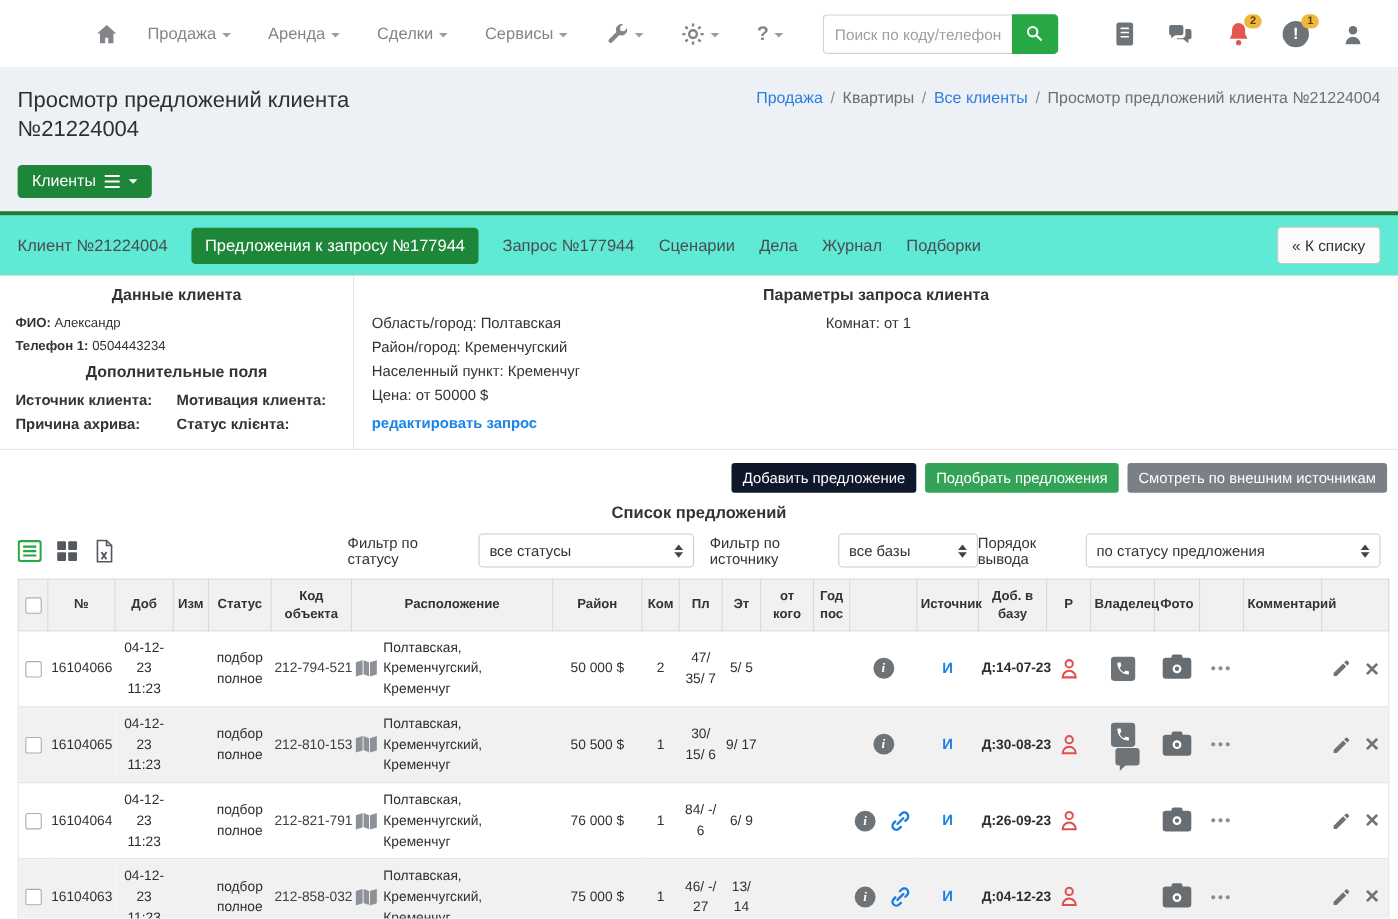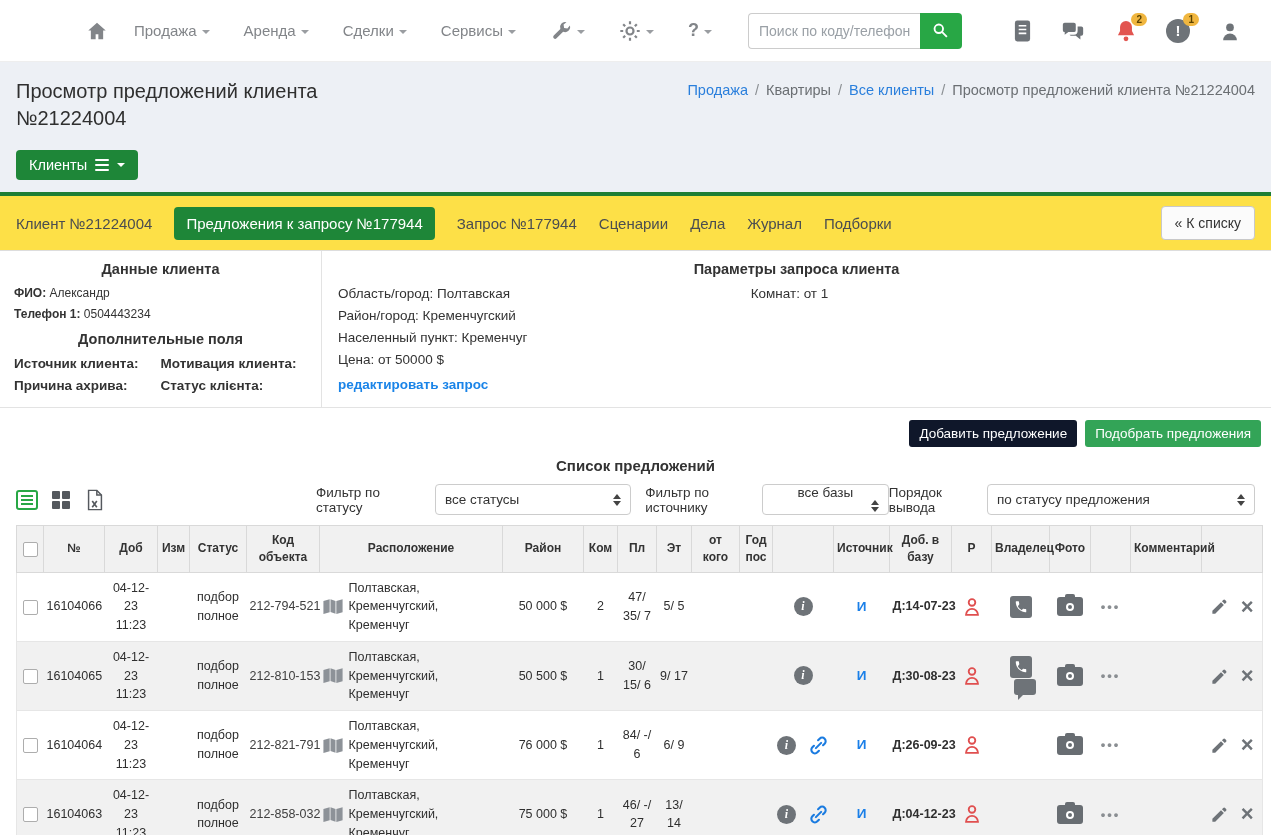--- a/index.html
+++ b/index.html
@@ -43,21 +43,21 @@
   .clients-btn { margin-top:18px; display:inline-flex; align-items:center; gap:8px;
     background:#1e8638; color:#fff; border:none; border-radius:4px; padding:7px 13px;
     font-size:14.5px; cursor:pointer; font-family:"Liberation Sans",sans-serif; }
   .burger { display:inline-flex; flex-direction:column; gap:2.5px; }
   .burger i { width:14px; height:2.2px; background:#fff; border-radius:1px; }
   .caret-w { width:0; height:0; border-left:4px solid transparent;
     border-right:4px solid transparent; border-top:4px solid #fff; }
   .green-line { height:4px; background:#1e7e34; }
 
   
-  .tabbar { display:flex; align-items:center; padding:10px 16px; background:#fde047;
+  .tabbar { display:flex; align-items:center; padding:10px 16px; background:#5eead4;
     border-bottom:1px solid #ddd; gap:22px; }
   .tab { font-size:15px; color:#4a4d50; cursor:pointer; white-space:nowrap; }
   .tab.active { background:#1e8638; color:#fff; padding:8px 12px; border-radius:4px; }
   .back-btn { margin-left:auto; border:1px solid #c8c8c8; background:#fbfbfb;
     border-radius:4px; padding:8px 13px; font-size:14px; color:#333; cursor:pointer;
     font-family:"Liberation Sans",sans-serif; white-space:nowrap; }
 
   
   .panels { display:flex; border-bottom:1px solid #e3e3e3; background:#fff; }
   .client-panel { width:322px; border-right:1px solid #e3e3e3; padding:10px 14px 14px; }
@@ -88,21 +88,21 @@
   .vico { width:22px; height:22px; display:inline-flex; cursor:pointer; }
   .vico svg { width:100%; height:100%; }
   .fgroup { display:flex; align-items:center; gap:8px; font-size:13.5px; color:#333; }
   .fake-select { display:flex; align-items:center; border:1px solid #ccc; border-radius:4px;
     background:#fff; height:31px; padding:0 9px; font-size:13.5px; color:#333; cursor:pointer; }
   .updown { display:flex; flex-direction:column; gap:2px; margin-left:auto; padding-left:10px; }
   .updown i { width:0; height:0; border-left:4px solid transparent; border-right:4px solid transparent; }
   .updown .u { border-bottom:5px solid #444; }
   .updown .d { border-top:5px solid #444; }
   .sel-status { width:232px; margin-left:16px; }
-  .sel-source { width:148px;flex-direction:column; }
+  .sel-source { width:148px; }
   .sel-order  { width:305px; }
   .g-status { margin-left:210px; }
   .g-source { margin-left:14px; }
   .g-order  { margin-left:auto; }
 
   
   .tablewrap { margin:10px 16px 0; }
   table { width:100%; border-collapse:collapse; table-layout:fixed; }
   th { background:#f1f1f1; border:1px solid #d9d9d9; font-size:12px; font-weight:bold;
     color:#333; padding:6px 3px; text-align:center; line-height:1.4; }
@@ -299,20 +299,21 @@
       <div class="req-col2">
         <div class="req-line">Комнат: от 1</div>
       </div>
     </div>
   </div>
 </div>
 
 <div class="actions">
   <button class="btn btn-blue">Добавить предложение</button>
   <button class="btn btn-green">Подобрать предложения</button>
+  <button class="btn btn-gray">Смотреть по внешним источникам</button>
 </div>
 
 <div class="list-title">Список предложений</div>
 <div class="filterbar">
   <div class="view-icos">
     <span class="vico">
       <svg viewBox="0 0 22 22">
           <rect x="1" y="2" width="20" height="18" rx="2" fill="#fff" stroke="#28a745" stroke-width="2"></rect>
           <path d="M5 7h12M5 11h12M5 15h12" stroke="#28a745" stroke-width="2"></path>
         </svg>

